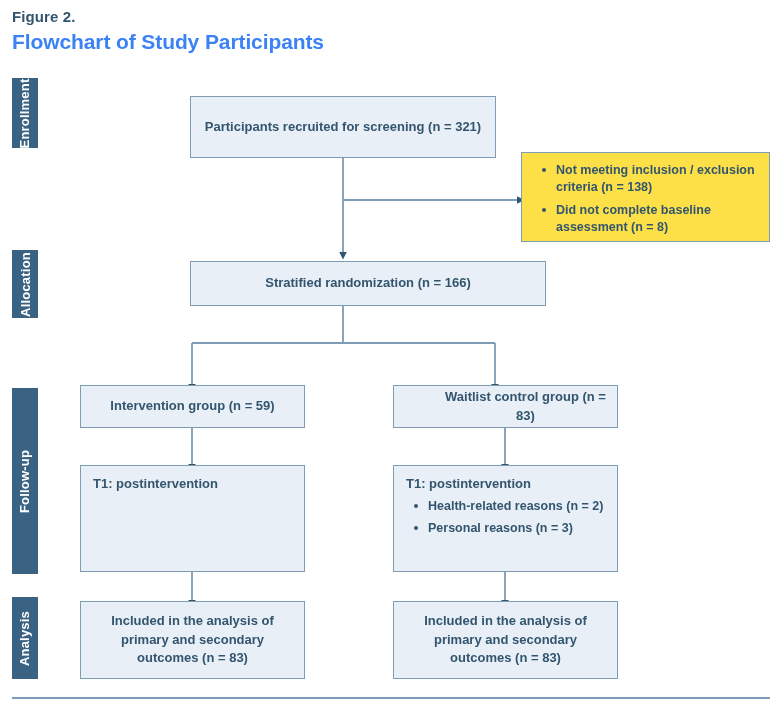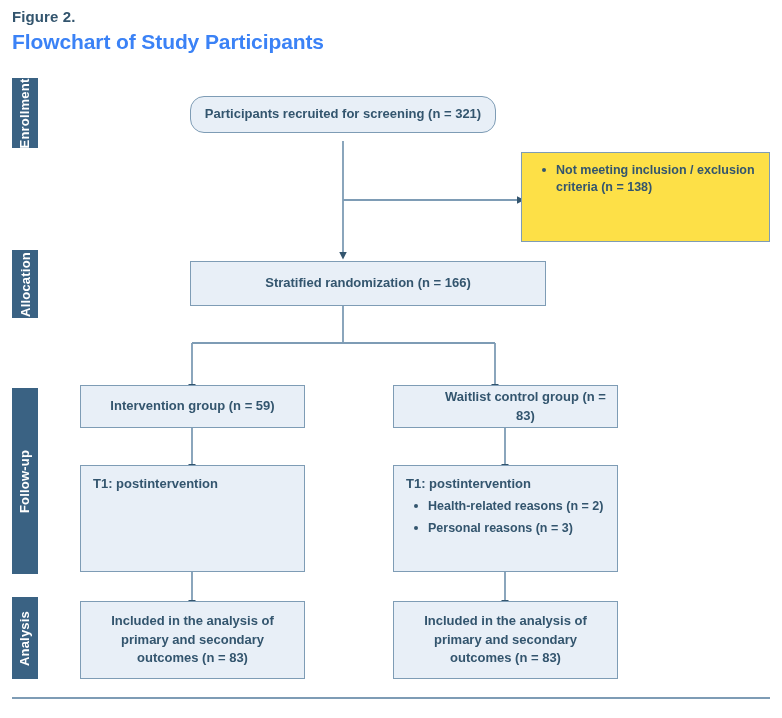--- a/index.html
+++ b/index.html
@@ -169,25 +169,26 @@
     <line x1="495" y1="343" x2="495" y2="385" marker-end="url(#ah)"></line>
 
     <line x1="192" y1="428" x2="192" y2="465" marker-end="url(#ah)"></line>
     <line x1="505" y1="428" x2="505" y2="465" marker-end="url(#ah)"></line>
 
     <line x1="192" y1="572" x2="192" y2="601" marker-end="url(#ah)"></line>
     <line x1="505" y1="572" x2="505" y2="601" marker-end="url(#ah)"></line>
   </g>
 </svg>
 
-<div class="node" style="left:190px; top:96px; width:306px; height:37px;border-radius:14px;">Participants recruited for screening (n = 321)</div>
+<div class="node" style="left:190px; top:96px; width:306px; height:62px;">Participants recruited for screening (n = 321)</div>
 
 <div class="node plain listbox tight" style="left:521px; top:152px; width:249px; height:90px;">
   <ul class="bullets">
     <li>Not meeting inclusion / exclusion criteria (n = 138)</li>
+    <li>Did not complete baseline assessment (n = 8)</li>
   </ul>
 </div>
 
 <div class="node" style="left:190px; top:261px; width:356px; height:45px;">Stratified randomization (n = 166)</div>
 
 <div class="node" style="left:80px; top:385px; width:225px; height:43px;">Intervention group (n = 59)</div>
 
 <div class="node" style="left:393px; top:385px; width:225px; height:43px;padding-left:48px;">Waitlist control group (n = 83)</div>
 
 <div class="node listbox" style="left:80px; top:465px; width:225px; height:107px;">

